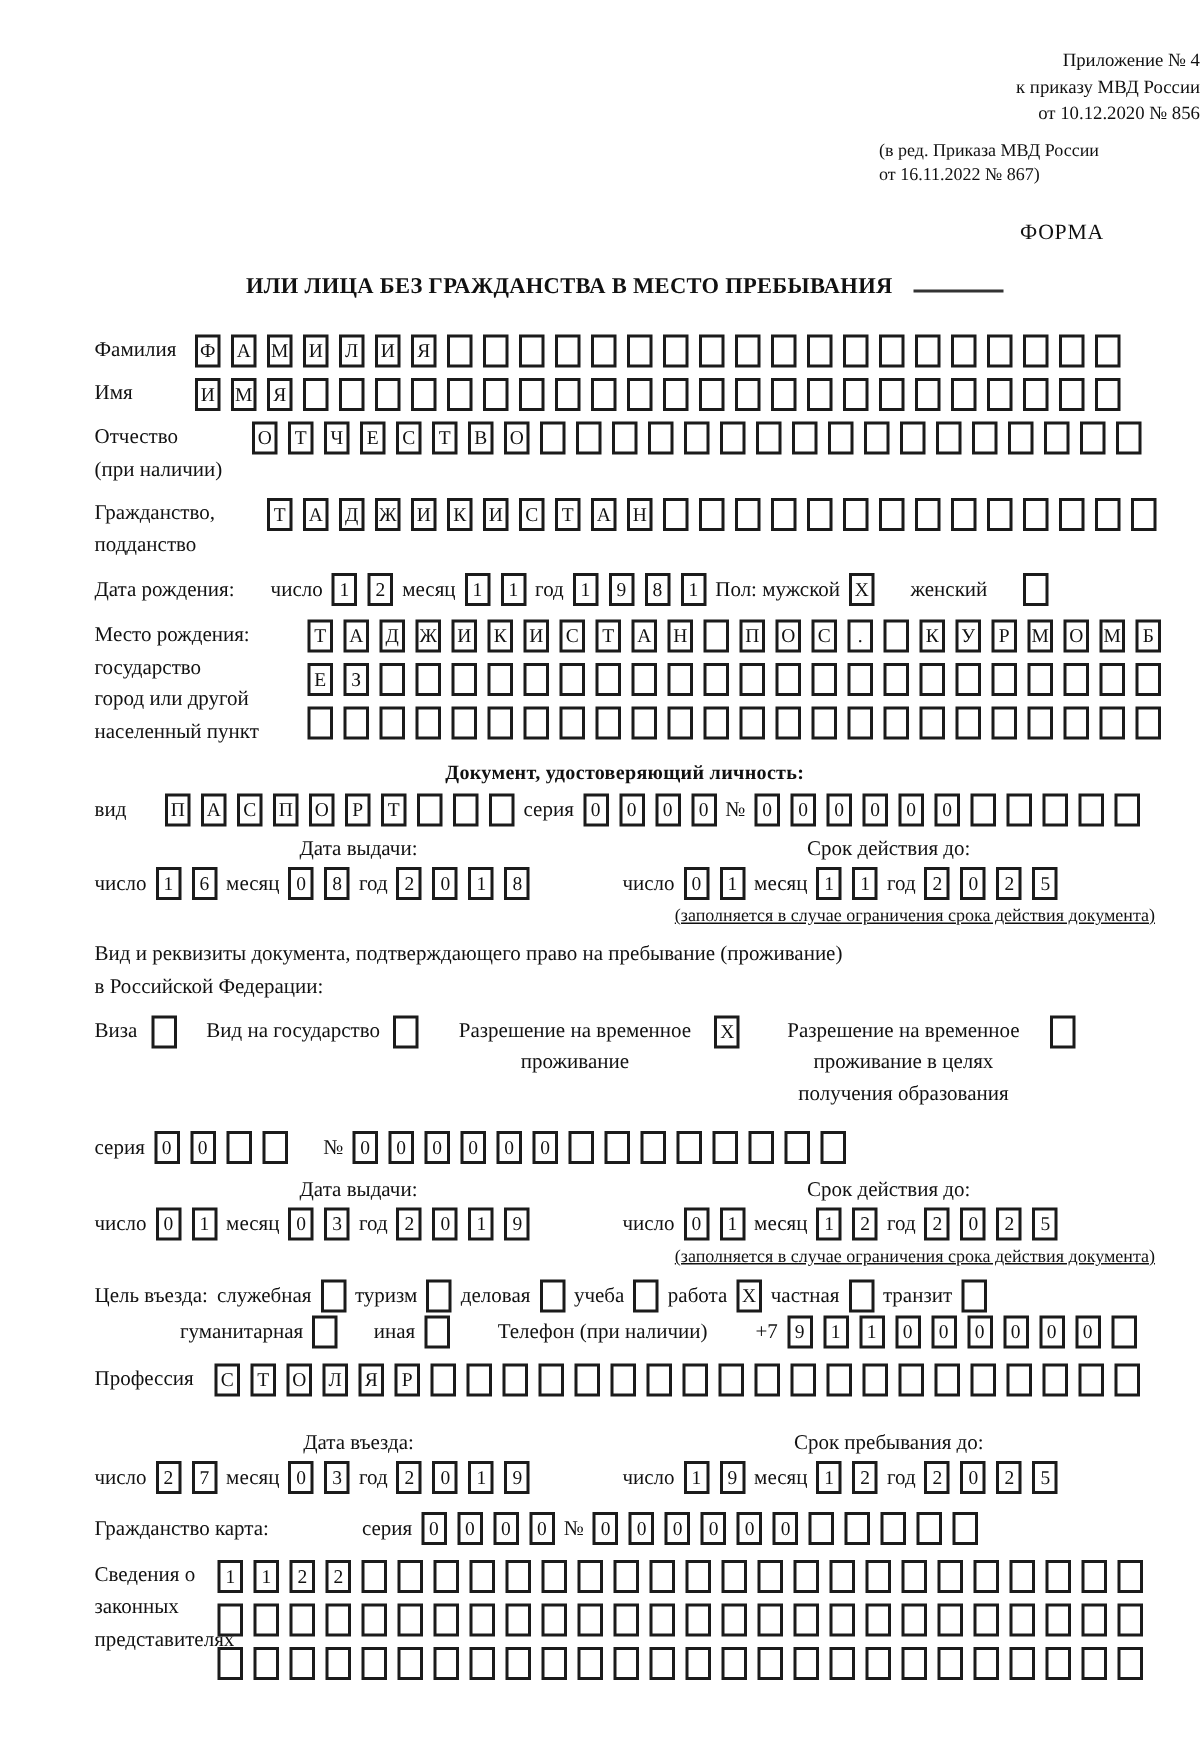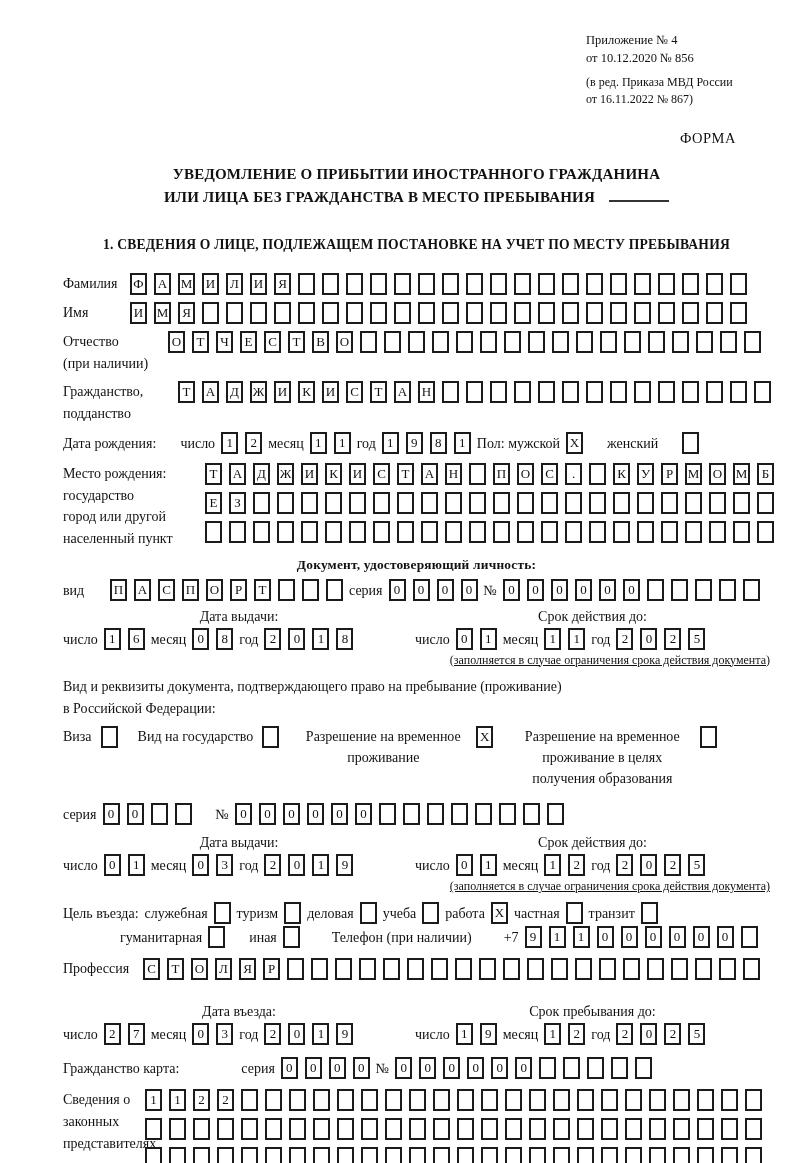--- a/index.html
+++ b/index.html
@@ -4,21 +4,21 @@
 <style>
   html,body{margin:0;padding:0;background:#ffffff;}
   body{
     width:800px;height:1163px;overflow:hidden;
     font-family:"Liberation Serif","DejaVu Serif",serif;
     color:#111;
   }
   .page{padding:32px 30px 0 63px;box-sizing:border-box;width:800px;}
 
   
-  .appendix{margin-left:523px;width:214px;font-size:12.5px;line-height:1.4;}
+  .appendix{margin-left:523px;width:214px;font-size:12.5px;line-height:1.4;text-align:right;}
   .edition{margin-left:523px;width:214px;font-size:12px;line-height:1.4;margin-top:7px;}
   .forma{font-weight:normal;font-size:14.5px;text-align:right;padding-right:34px;margin-top:22px;letter-spacing:.5px;}
 
   
   .title{font-weight:bold;font-size:15px;text-align:center;line-height:1.55;margin-top:16px;letter-spacing:.2px;}
   .blank-line{display:inline-block;width:60px;border-bottom:2px solid #333;height:.85em;margin-left:14px;}
   .sec-heading{font-weight:bold;font-size:13.6px;text-align:center;margin-top:28px;letter-spacing:.2px;}
 
   
   .f-row{display:flex;align-items:flex-start;margin-bottom:7px;}
@@ -57,34 +57,33 @@
 
   .mt4{margin-top:4px;} .mt8{margin-top:24px;}
 </style>
 </head>
 <body>
 
 <div class="page">
 
   <div class="appendix">
     <div>Приложение № 4</div>
+    <div>к приказу МВД России</div>
     <div>от 10.12.2020 № 856</div>
   </div>
   <div class="edition">
     <div>(в ред. Приказа МВД России</div>
     <div>от 16.11.2022 № 867)</div>
   </div>
   <div class="forma">ФОРМА</div>
 
   <div class="title">
-    <div>УВЕДОМЛЕНИЕ О ПРИБЫТИИ ИНОСТРАННОГО ГРАЖДАНИНА</div>
     <div><span>ИЛИ ЛИЦА БЕЗ ГРАЖДАНСТВА В МЕСТО ПРЕБЫВАНИЯ</span><span class="blank-line"></span></div>
   </div>
 
-  <div class="sec-heading">1. СВЕДЕНИЯ О ЛИЦЕ, ПОДЛЕЖАЩЕМ ПОСТАНОВКЕ НА УЧЕТ ПО МЕСТУ ПРЕБЫВАНИЯ</div>
 
   <div class="f-row" style="margin-top:20px;">
     <div class="lbl" style="width:67px;">Фамилия</div>
     <div class="cells">
         <span class="cell">Ф</span>
         <span class="cell">А</span>
         <span class="cell">М</span>
         <span class="cell">И</span>
         <span class="cell">Л</span>
         <span class="cell">И</span>

